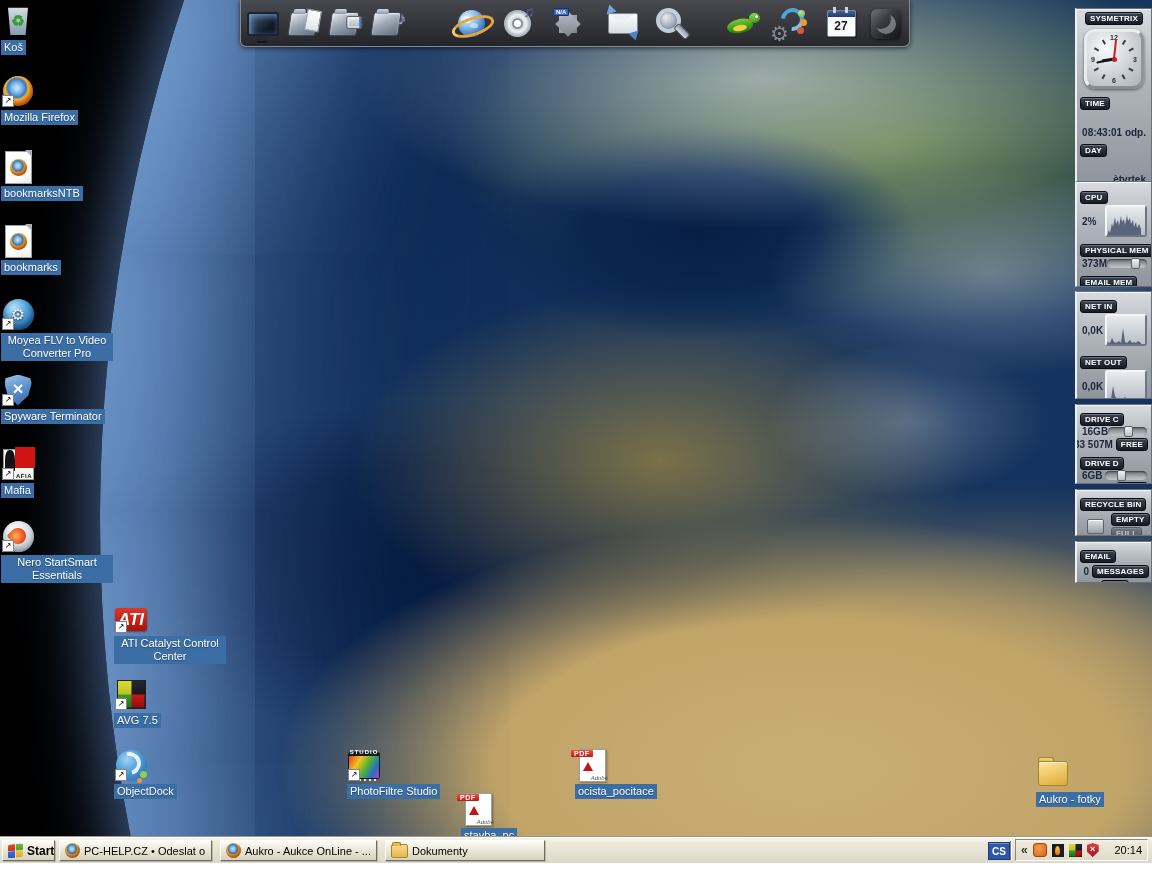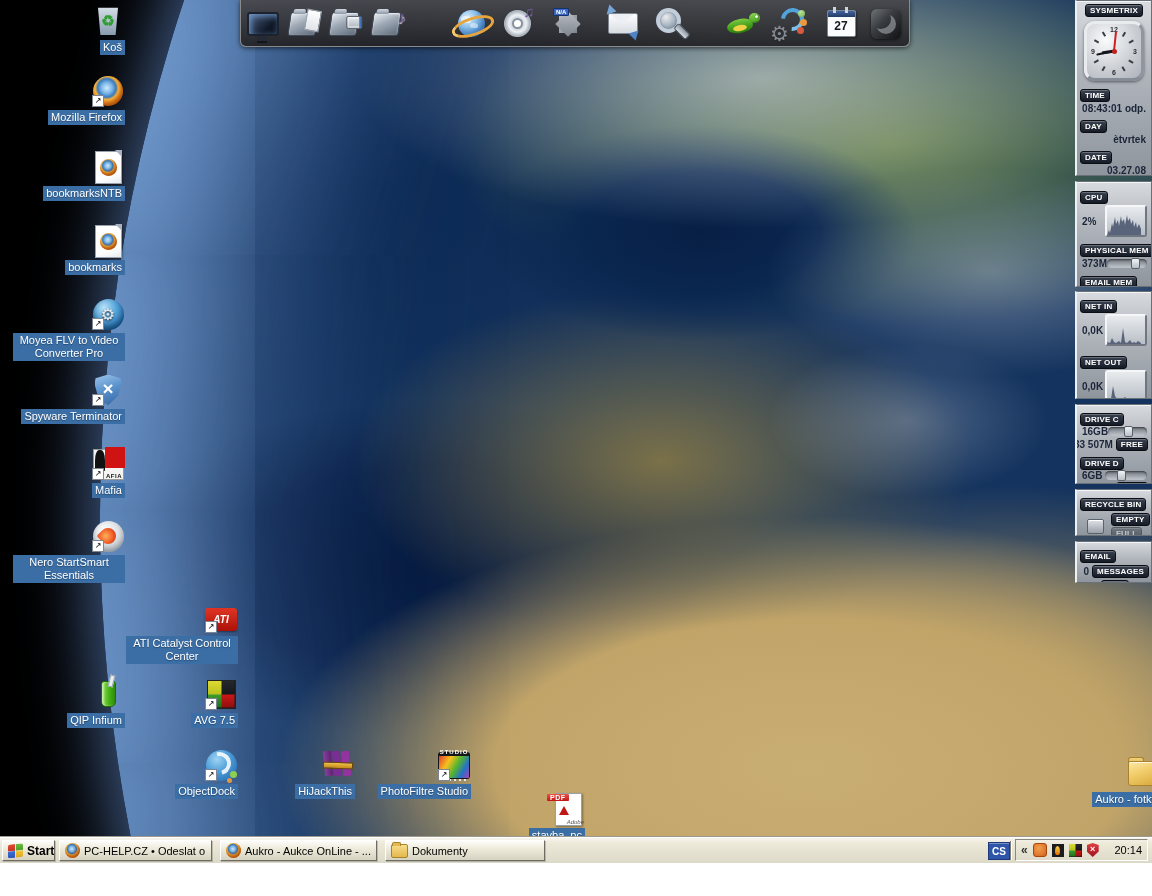--- a/index.html
+++ b/index.html
@@ -18,21 +18,21 @@
       radial-gradient(ellipse 430px 240px at 17% 48.2%, rgba(128,116,72,.95) 0%, rgba(128,116,72,0) 72%),
       radial-gradient(ellipse 700px 330px at 21.5% 57.5%, #c9ae74 0%, #c1a468 45%, rgba(193,164,104,0) 76%),
       radial-gradient(ellipse 520px 300px at 27.5% 55.5%, #bda266 0%, rgba(189,162,102,0) 72%),
       radial-gradient(ellipse 460px 230px at 10.2% 51.5%, #081c40 0%, #0a224b 45%, rgba(10,34,75,0) 74%),
       radial-gradient(ellipse 520px 320px at 8.5% 40%, #0d2a55 0%, rgba(13,42,85,0) 78%);
     box-shadow: inset 55px 25px 190px 35px rgba(155,200,255,.8),
                 inset 0 0 560px 140px rgba(22,50,95,.5),
                 0 0 65px 14px rgba(125,175,255,.5);}
 
   
-  .di{position:absolute;width:112px;display:flex;flex-direction:column;align-items:flex-end;cursor:default;padding-left:12px;}
+  .di{position:absolute;width:112px;display:flex;flex-direction:column;align-items:flex-start;cursor:default;}
   .art{width:34px;height:34px;position:relative;display:flex;align-items:center;justify-content:center;margin-bottom:2px;}
   .lbl{background:#3a6ea5;color:#fff;font-size:11px;line-height:13px;padding:1px 3px;text-align:center;max-width:110px;text-shadow:0 1px 1px rgba(0,0,0,.35);}
   .sc::after{content:"↗";position:absolute;left:1px;bottom:1px;width:10px;height:10px;background:#fff;border:1px solid #7e8791;font-size:8px;line-height:10px;text-align:center;color:#000;z-index:3;}
 
   .art-bin::before{content:"";position:absolute;left:7px;top:2px;width:20px;height:29px;background:linear-gradient(180deg,rgba(228,238,245,.95),rgba(150,172,192,.9));clip-path:polygon(0 6%,100% 6%,88% 100%,12% 100%);border-radius:2px;}
   .art-bin::after{content:"♻";position:relative;z-index:1;font-size:15px;color:#2e9e2e;font-weight:bold;}
   .foxball{border-radius:50%;background:radial-gradient(circle at 46% 40%,#cfeafd 0%,#7cb8e8 22%,#3a79bd 38%,#f9b53c 48%,#f08418 66%,#cf5a10 85%,#a84410 100%);box-shadow:inset -2px -3px 4px rgba(120,40,0,.5);}
   .art-fox{width:30px;height:30px;}
   .art-doc{width:25px;height:31px;background:linear-gradient(160deg,#fff 70%,#e7ebef);border:1px solid #98a1ac;display:flex;align-items:center;justify-content:center;box-shadow:1px 1px 2px rgba(0,0,0,.35);}
   .art-doc::before{content:"";position:absolute;right:3px;top:0;border-left:7px solid transparent;border-top:7px solid #aab3bd;}
@@ -47,21 +47,21 @@
   .mafia-txt{position:absolute;left:15px;bottom:2px;font-size:6px;font-weight:bold;color:#111;letter-spacing:.5px;z-index:2;}
   .art-nero{width:31px;height:31px;border-radius:50%;background:radial-gradient(circle at 38% 30%,#fdfefe 0%,#dde2e7 45%,#aab2ba 100%);display:flex;align-items:center;justify-content:center;box-shadow:inset 0 -3px 5px rgba(40,50,60,.35);}
   .art-nero::after{content:"";width:16px;height:16px;border-radius:50% 50% 50% 10%;background:radial-gradient(circle at 40% 60%,#ffb15a 0%,#f2622a 50%,#b02310 100%);transform:rotate(45deg);}
   .art-ever{width:31px;height:31px;border-radius:50%;background:radial-gradient(circle at 38% 28%,#ffe9ad 0%,#fbbf3e 45%,#e08a0e 80%,#b56a06 100%);display:flex;align-items:center;justify-content:center;}
   .art-ever::after{content:"i";font-family:"Liberation Serif",serif;font-style:italic;font-size:20px;font-weight:bold;color:#fff;text-shadow:0 1px 2px #8a5a00;}
   .art-qip::before{content:"";position:absolute;left:10px;top:4px;width:13px;height:24px;background:linear-gradient(90deg,#8fe055 0%,#46b214 55%,#2d8c08 100%);border-radius:3px 3px 5px 5px;border:1px solid #1f6e04;box-shadow:inset 2px 0 2px rgba(255,255,255,.5);}
   .art-qip::after{content:"";position:absolute;left:18px;top:-2px;width:3px;height:10px;background:#e8eef2;border:1px solid #99a5ad;transform:rotate(14deg);}
   .art-cc::before{content:"";position:absolute;inset:2px;border-radius:50%;border:6px solid #e4521d;border-right-color:transparent;transform:rotate(-20deg);}
   .cc-brush{position:absolute;right:3px;top:11px;width:12px;height:5px;background:#9aa2ab;border-radius:2px;transform:rotate(-35deg);z-index:2;}
   .art-ati{width:32px;height:23px;background:linear-gradient(180deg,#e03424,#ab1208);border-radius:3px;display:flex;align-items:center;justify-content:center;box-shadow:0 1px 2px rgba(0,0,0,.4);margin-top:5px;}
-  .ati-txt{color:#fff;font-size:10px;font-weight:bold;font-style:italic;}
+  .ati-txt{color:#fff;font-size:17px;font-weight:bold;font-style:italic;}
   .art-avg{width:27px;height:27px;border:1px solid #222;background-color:#17181c;background-image:linear-gradient(#ded933,#b8c21c),linear-gradient(#26272d,#17181c),linear-gradient(#3f9e2f,#1f7016),linear-gradient(#d01818,#8f0f0f);background-size:50% 50%;background-repeat:no-repeat;background-position:0 0,100% 0,0 100%,100% 100%;}
   .art-od{width:31px;height:31px;border-radius:50%;background:radial-gradient(circle at 35% 30%,#9fd4f2 0%,#4a9bd8 45%,#1f5fa6 100%);}
   .art-od::before{content:"";position:absolute;left:4px;top:4px;width:15px;height:15px;border-radius:50%;border:4px solid rgba(255,255,255,.85);border-bottom-color:transparent;border-left-color:transparent;transform:rotate(30deg);}
   .art-od::after{content:"";position:absolute;right:1px;bottom:4px;width:7px;height:7px;border-radius:50%;background:#8fcf4f;box-shadow:-4px 6px 0 -1px #e8973f;}
   .art-rar::before{content:"";position:absolute;left:3px;top:3px;width:8px;height:25px;background:linear-gradient(90deg,#8a3fa0,#5c2370);transform:rotate(-6deg);box-shadow:9px 1px 0 0 #7a2d92,18px 2px 0 0 #93339f;}
   .art-rar::after{content:"";position:absolute;left:2px;top:14px;width:28px;height:5px;background:linear-gradient(#f0c24a,#c08a18);border:1px solid #6b4a08;transform:rotate(2deg);}
   .art-film{width:32px;height:27px;background:#15161a;border-radius:3px;overflow:hidden;}
   .art-film::before{content:"";position:absolute;left:2px;right:2px;top:8px;bottom:4px;background:linear-gradient(120deg,#e23d2d 0%,#f6c21d 30%,#52b430 55%,#2571c8 78%,#b13fb3 100%);}
   .art-film::after{content:"";position:absolute;left:2px;right:2px;bottom:1px;height:2px;background:repeating-linear-gradient(90deg,#e8e8e8 0 2px,transparent 2px 5px);}
   .film-txt{position:absolute;left:0;right:0;top:1px;text-align:center;font-size:6px;font-weight:bold;color:#fff;letter-spacing:1px;z-index:2;}
@@ -114,21 +114,21 @@
   .cal-num{position:absolute;left:0;right:0;top:7px;text-align:center;font-size:12px;font-weight:bold;color:#16181c;line-height:16px;}
   .a-olog{width:30px;height:30px;border-radius:6px;background:linear-gradient(135deg,#707479 0%,#3a3d41 40%,#101214 100%);position:relative;box-shadow:0 1px 3px rgba(0,0,0,.6);}
   .a-olog::after{content:"";position:absolute;left:5px;top:5px;width:20px;height:20px;border-radius:50%;box-shadow:inset -5px -5px 0 0 rgba(175,180,186,.55);}
 
   
   .sidebar{position:absolute;left:1075px;top:0;width:77px;height:583px;}
   .sec{position:absolute;left:0;width:77px;background:linear-gradient(180deg,#d8dbdf 0%,#aeb3ba 45%,#8f959d 100%);border:1px solid #6a7078;border-left:2px solid #eef1f4;box-shadow:inset 0 1px 0 rgba(255,255,255,.7);box-sizing:border-box;overflow:hidden;}
   .plate{display:inline-block;background:linear-gradient(180deg,#3a4250,#161c26);color:#fff;font-size:8px;font-weight:bold;letter-spacing:.2px;padding:1px 4px;border-radius:3px;border:1px solid #0a0d12;box-shadow:inset 0 1px 0 rgba(255,255,255,.25);white-space:nowrap;}
   .val{color:#1b2538;font-weight:bold;font-size:10px;white-space:nowrap;}
   .kv-l{padding-left:3px;margin-top:1px;}
-  .kv-r{text-align:right;padding-right:5px;margin-top:1px;}
+  .kv-r{text-align:right;padding-right:5px;margin-top:17px;}
   .t-plate{display:block;width:fit-content;margin:3px auto 0;}
   .sm-clock{width:54px;height:54px;margin:4px auto 3px;background:radial-gradient(circle at 35% 30%,#fafbfc,#c9cdd2 60%,#aeb3ba);border:3px solid;border-color:#e9ecef #9096a0 #878d97 #e9ecef;border-radius:11px;position:relative;box-shadow:0 1px 3px rgba(0,0,0,.5);}
   .num{position:absolute;font-size:7px;font-weight:bold;color:#2a2f36;}
   .n12{top:2px;left:50%;transform:translateX(-50%);}
   .n3{right:4px;top:50%;transform:translateY(-50%);}
   .n6{bottom:2px;left:50%;transform:translateX(-50%);}
   .n9{left:4px;top:50%;transform:translateY(-50%);}
   .tk{position:absolute;left:50%;top:50%;width:1.5px;height:5px;background:#3a3f46;margin:-2.5px 0 0 -0.75px;}
   .hand{position:absolute;left:50%;bottom:50%;transform-origin:50% 100%;border-radius:2px;}
   .h-hr{width:3px;height:13px;margin-left:-1.5px;background:#14171c;transform:rotate(261deg);}
@@ -277,72 +277,73 @@
           </div>
         </div>
       <div class="lbl">Mafia</div>
     </div>
     <div class="di" style="left:1px;top:519px">
       <div class="art sc">
           <div class="art-nero"></div>
         </div>
       <div class="lbl">Nero StartSmart Essentials</div>
     </div>
-    <div class="di" style="left:1px;top:677px">
-      <div class="art sc art-qip"></div>
-      <div class="lbl">QIP Infium</div>
-    </div>
     <div class="di" style="left:114px;top:600px">
       <div class="art sc">
           <div class="art-ati">
             <span class="ati-txt">ATI</span>
           </div>
         </div>
       <div class="lbl">ATI Catalyst Control Center</div>
     </div>
     <div class="di" style="left:114px;top:677px">
       <div class="art sc">
           <div class="art-avg"></div>
         </div>
       <div class="lbl">AVG 7.5</div>
     </div>
     <div class="di" style="left:114px;top:748px">
       <div class="art sc">
           <div class="art-od"></div>
         </div>
       <div class="lbl">ObjectDock</div>
-    </div>
-    <div class="di" style="left:231px;top:748px">
-      <div class="art art-rar"></div>
-      <div class="lbl">HiJackThis</div>
     </div>
     <div class="di" style="left:347px;top:748px">
       <div class="art sc">
           <div class="art-film">
             <span class="film-txt">STUDIO</span>
           </div>
         </div>
       <div class="lbl">PhotoFiltre Studio</div>
     </div>
     <div class="di" style="left:461px;top:792px">
       <div class="art">
           <div class="art-pdf">
             <span class="pdf-tag">PDF</span>
             <span class="pdf-adobe">Adobe</span>
           </div>
         </div>
       <div class="lbl">stavba_pc</div>
     </div>
+    <div class="di" style="left:575px;top:748px">
+      <div class="art">
+          <div class="art-pdf">
+            <span class="pdf-tag">PDF</span>
+            <span class="pdf-adobe">Adobe</span>
+          </div>
+        </div>
+      <div class="lbl">ocista_pocitace</div>
+    </div>
     <div class="di" style="left:1036px;top:751px">
       <div class="art art-folder"></div>
       <div class="lbl">Aukro - fotky</div>
     </div>
 
     <div class="sidebar">
-      <div class="sec" style="top:0;height:176px">
+      <div class="sec" style="top:8px;height:176px">
         <span class="plate t-plate">SYSMETRIX</span>
         <div class="sm-clock">
           <span class="num n12">12</span>
           <span class="num n3">3</span>
           <span class="num n6">6</span>
           <span class="num n9">9</span>
           <span class="tk" style="transform:rotate(30deg) translateY(-20px)"></span>
           <span class="tk" style="transform:rotate(60deg) translateY(-20px)"></span>
           <span class="tk" style="transform:rotate(120deg) translateY(-20px)"></span>
           <span class="tk" style="transform:rotate(150deg) translateY(-20px)"></span>

